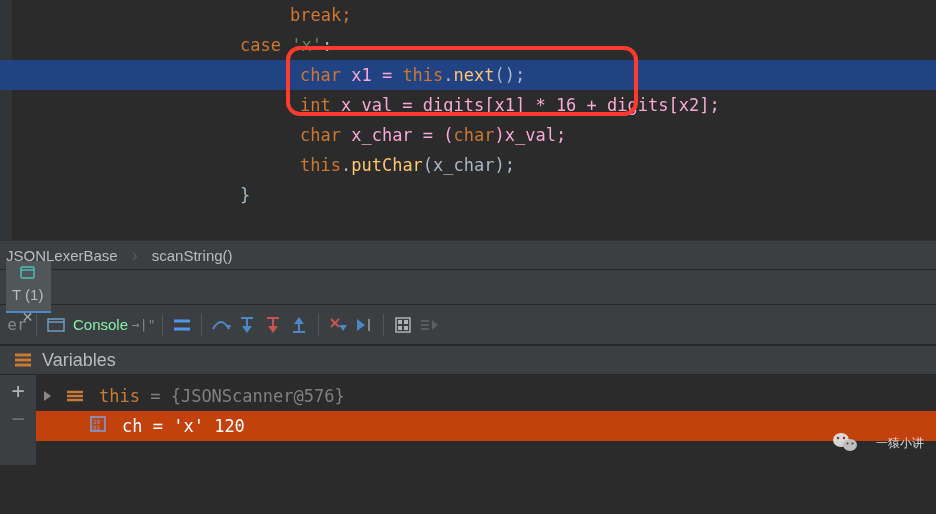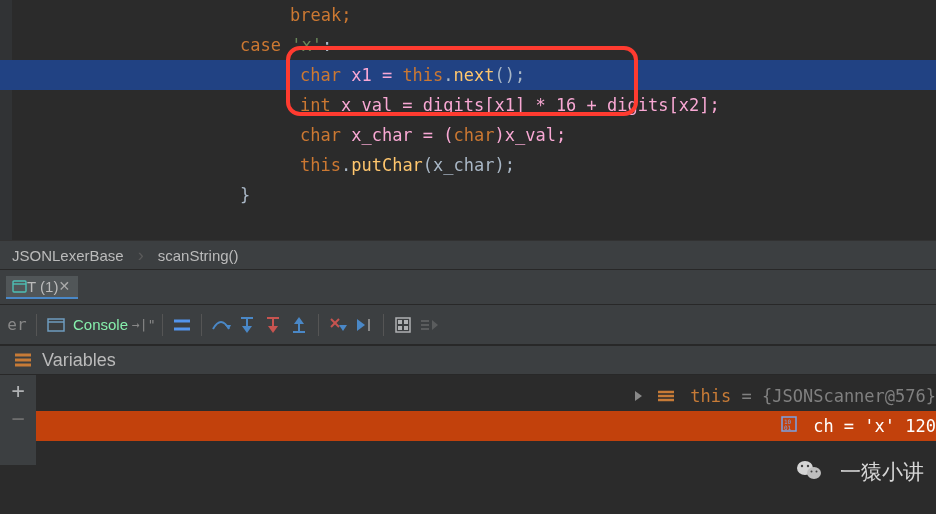--- a/index.html
+++ b/index.html
@@ -50,42 +50,44 @@
   .breadcrumb {
     display: flex;
     align-items: center;
     height: 30px;
     background: #3c3f41;
     border-top: 1px solid #323232;
     border-bottom: 1px solid #282828;
     font-family: -apple-system, "Segoe UI", sans-serif;
     font-size: 15px;
     color: #bbbbbb;
-    padding-left: 12px;
+    padding-left: 6px;
     gap: 14px;
   }
   .bc-sep { color: #5a5a5a; font-size: 18px; }
   .tab-row {
     display: flex;
     align-items: center;
     height: 35px;
     background: #3c3f41;
     border-bottom: 1px solid #282828;
     padding-left: 6px;
     gap: 6px;
     font-family: -apple-system, sans-serif;
     font-size: 15px;
     color: #bbbbbb;
   }
   .tab-active {
     background: #515658;
     padding: 4px 8px 4px 6px;
     display: flex; align-items: center;
+    gap: 6px;
     border-bottom: 2px solid #4a88c7;
-    height: 23px;
+    height: 52px;
+    flex-direction: column;
   }
   .close-x { color: #aaa; font-size: 14px; cursor: pointer; }
   .toolbar {
     display: flex;
     align-items: center;
     height: 40px;
     background: #3c3f41;
     border-bottom: 1px solid #282828;
     padding-left: 4px;
   }
@@ -122,40 +124,39 @@
     display: flex; flex-direction: column; align-items: center;
     padding-top: 8px; gap: 12px;
   }
   .var-rows { flex: 1; padding-top: 6px; }
   .var-row {
     display: flex; align-items: center;
     height: 30px;
     gap: 16px;
     padding-left: 8px;
     font-size: 17px;
-    justify-content: flex-end;
   }
   .var-row.selected { background: #c2410c; color: #fff; }
   .var-name { color: #c77b37; }
   .var-eq   { color: #808080; }
   .val-dim  { color: #808080; }
   .expand-tri {
     width: 0; height: 0;
     border-top: 5px solid transparent;
     border-bottom: 5px solid transparent;
     border-left: 7px solid #888;
   }
   .stack-icon svg, .icon svg { display: block; }
   .wechat-badge {
     position: absolute;
-    right: 12px; bottom: 28px;
+    right: 12px; bottom: 58px;
     display: flex; align-items: center; gap: 18px;
     color: #eaeaea;
     font-family: -apple-system, "PingFang SC", sans-serif;
-    font-size: 21px;
+    font-size: 12px;
     opacity: 0.9;
   }
 </style>
 </head>
 <body>
 
 <div class="code-area">
   <div class="gutter-strip"></div>
 
   <div class="code-line"><span style="padding-left:290px" class="tok-kw">break;</span></div>

